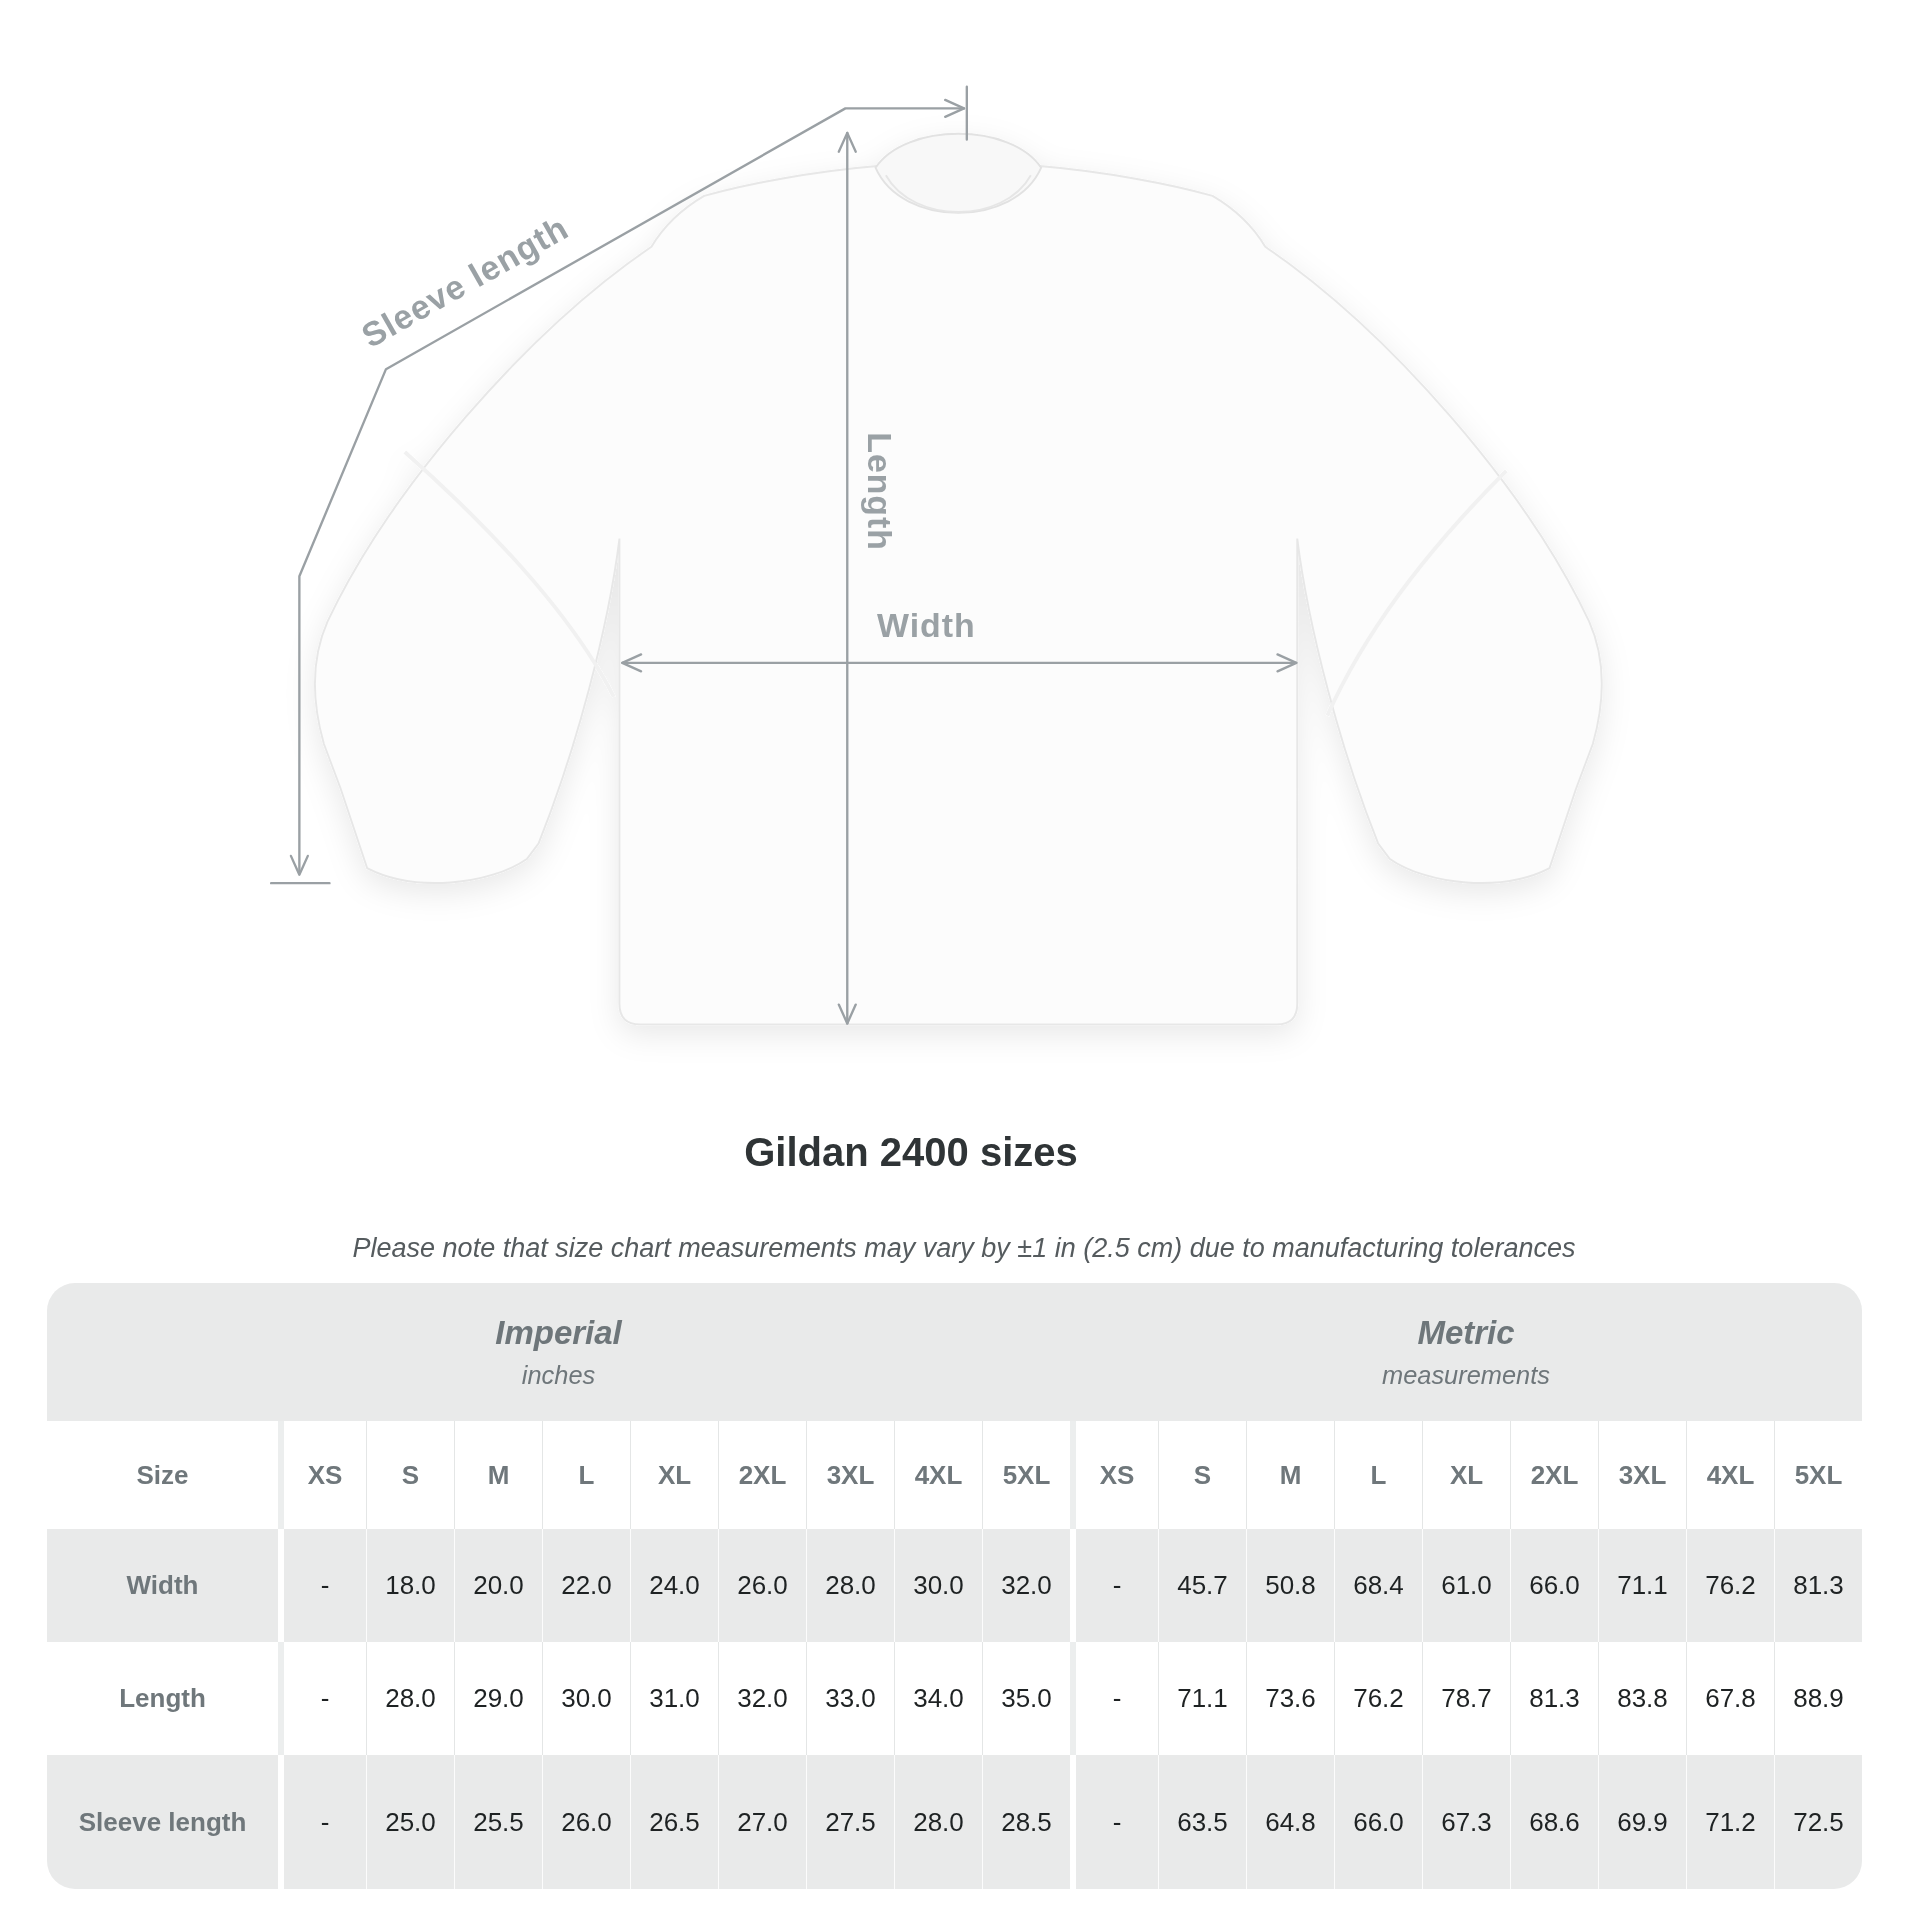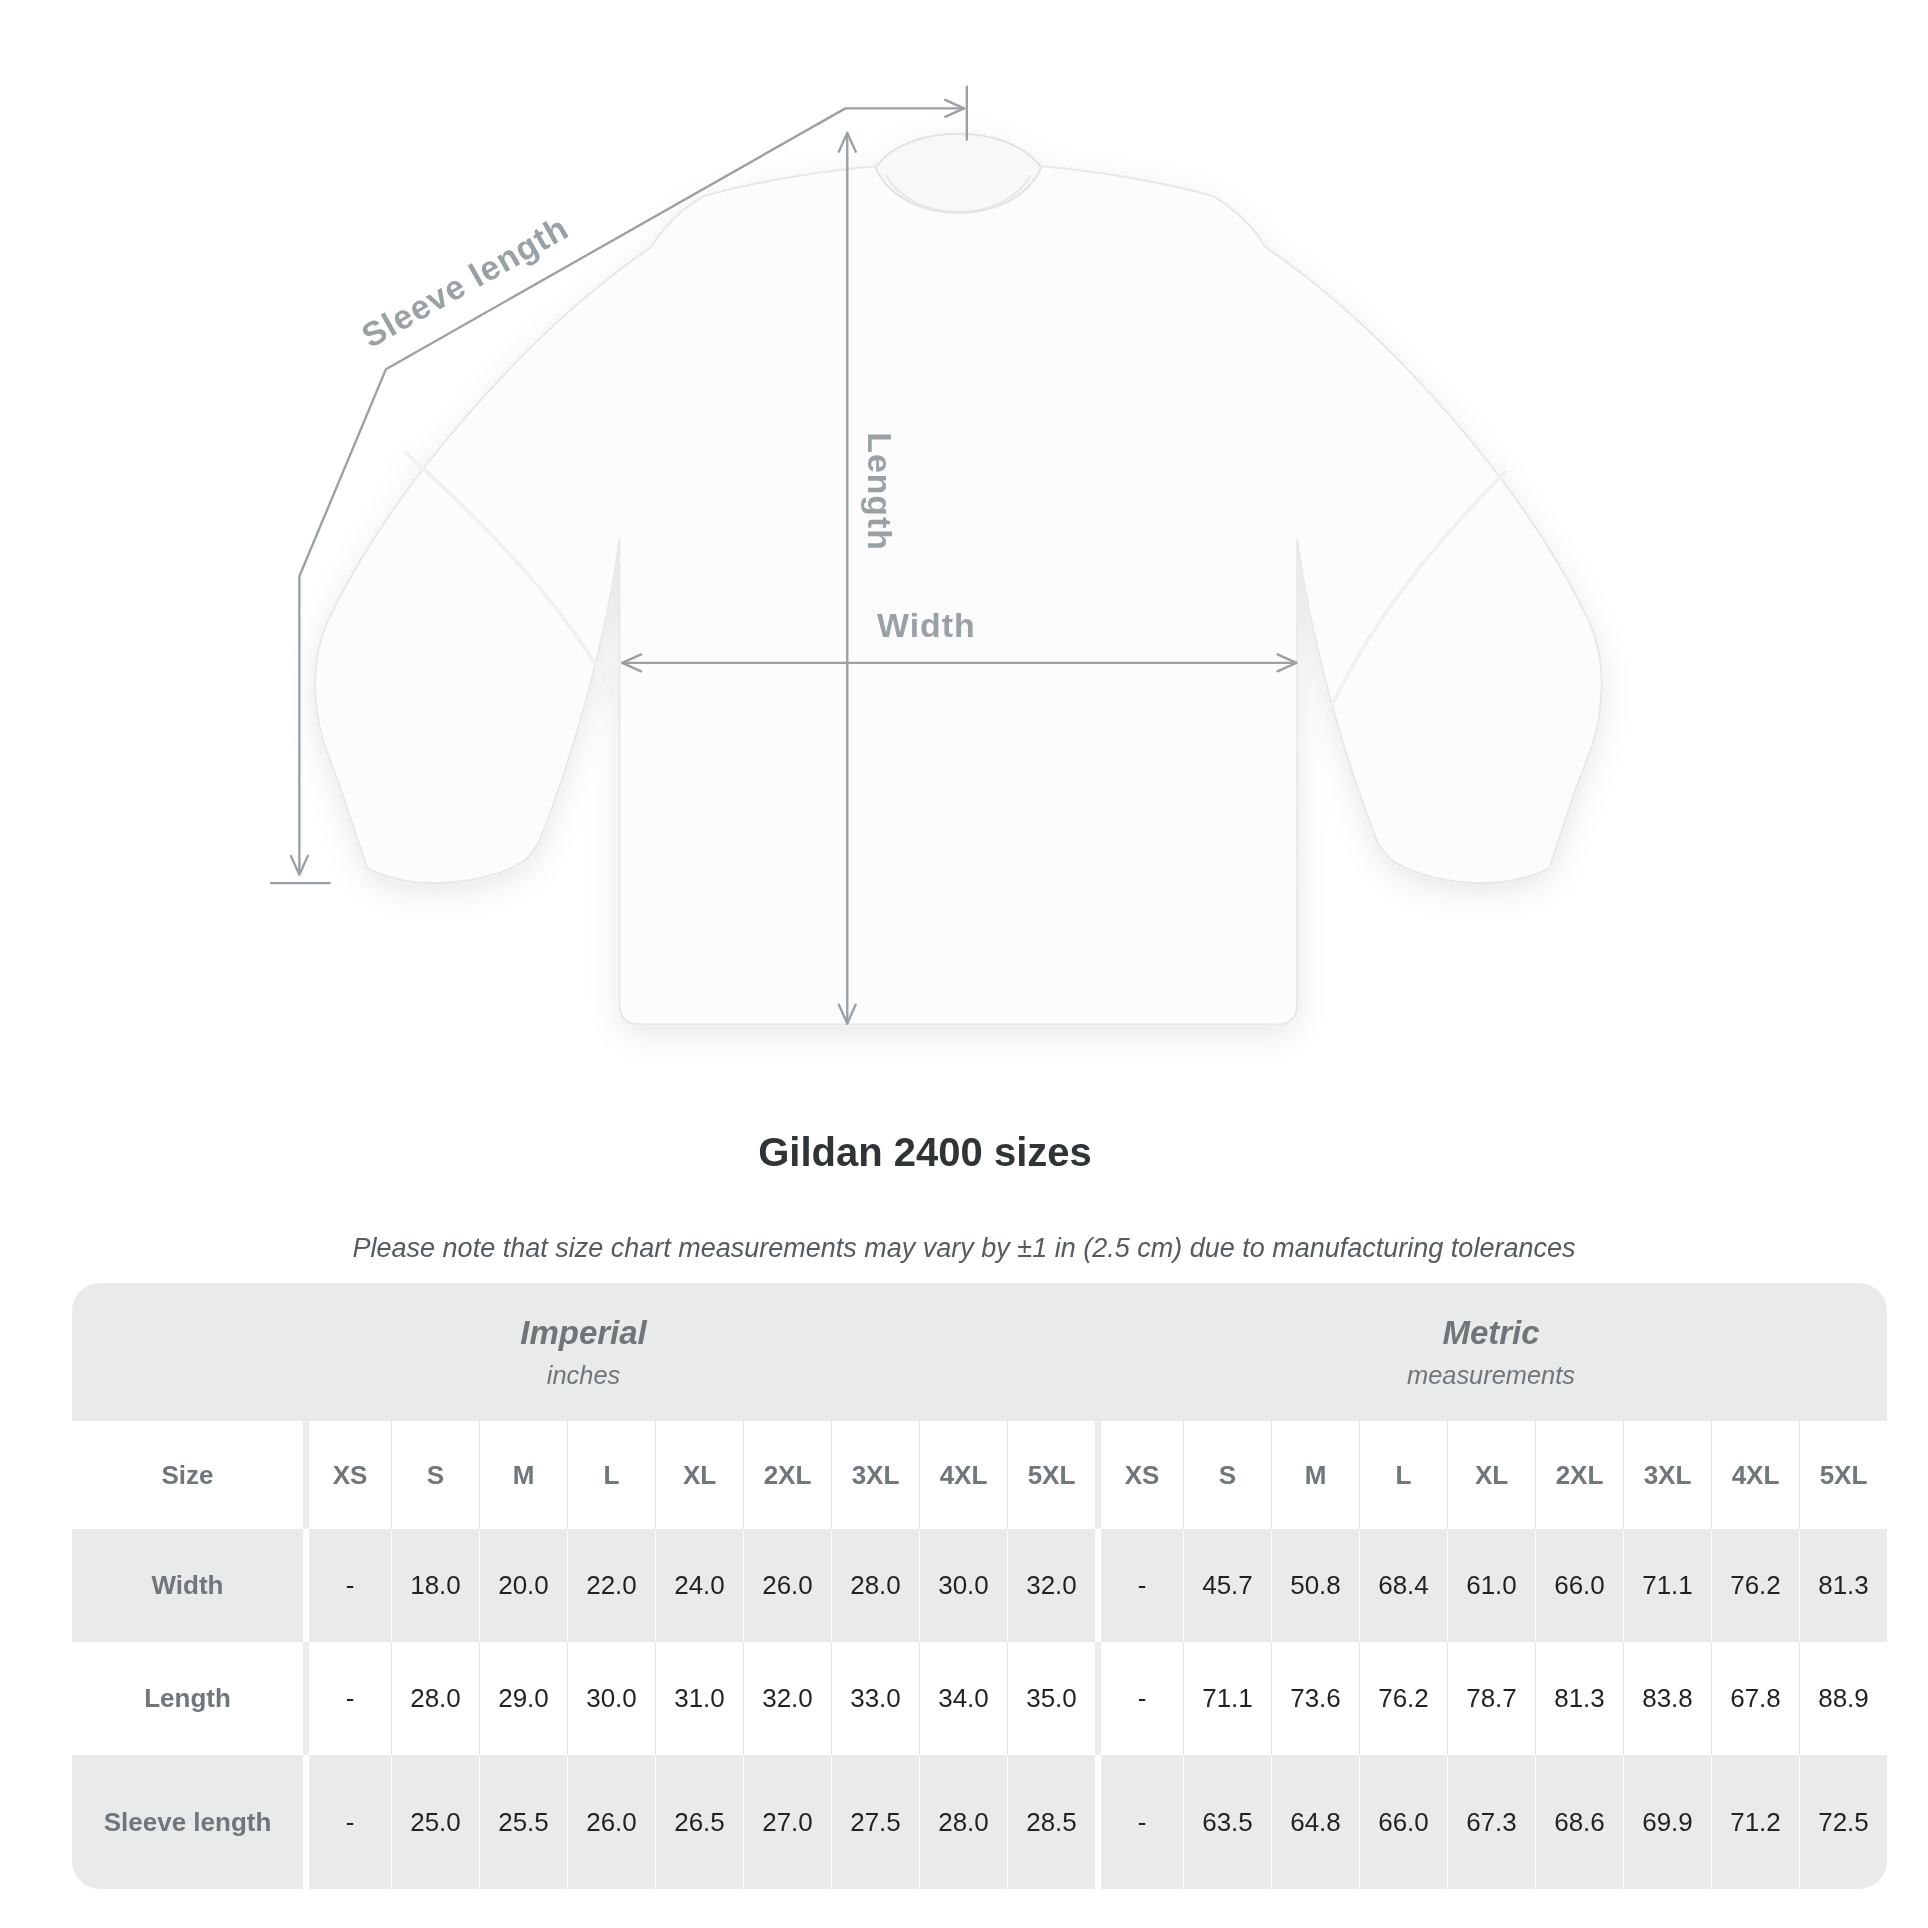--- a/index.html
+++ b/index.html
@@ -6,30 +6,30 @@
   body{
     width:1928px;height:1928px;position:relative;overflow:hidden;
     background:#ffffff;font-family:"Liberation Sans",sans-serif;
   }
   
   .diagram{position:absolute;left:0;top:0;width:1928px;height:1177px;}
   .meas{stroke:#9aa0a4;stroke-width:2.5;fill:none;stroke-linecap:round;stroke-linejoin:round;}
   .meas-label{fill:#9aa1a5;font-weight:bold;font-size:36px;font-family:"Liberation Sans",sans-serif;letter-spacing:1px;}
   
   .page-title{
-    position:absolute;left:16px;top:1130px;width:1818px;text-align:center;
+    position:absolute;left:2px;top:1130px;width:1818px;text-align:center;
     font-size:40px;font-weight:bold;color:#2f3436;
   }
   .page-subtitle{
     position:absolute;left:0;top:1233px;width:1928px;text-align:center;
     font-size:27px;font-style:italic;color:#555b5e;
   }
   
   .size-table{
-    position:absolute;left:72px;top:1283px;width:1815px;height:606px;
+    position:absolute;left:47px;top:1283px;width:1815px;height:606px;
     border-radius:28px;overflow:hidden;background:#ffffff;
   }
   .t-row{display:grid;grid-template-columns:231px repeat(18,1fr);}
   .row-units{height:138px;background:#e9eaea;}
   .row-header{height:108px;}
   .row-data{height:113px;}
   .row-last{height:134px;}
   .row-white{--sep:#e4e6e6;--sepmaj:#eceeee;background:#ffffff;}
   .row-gray{--sep:rgba(255,255,255,.85);--sepmaj:#ffffff;background:#e9eaea;}
   .cell{display:flex;align-items:center;justify-content:center;min-width:0;}

